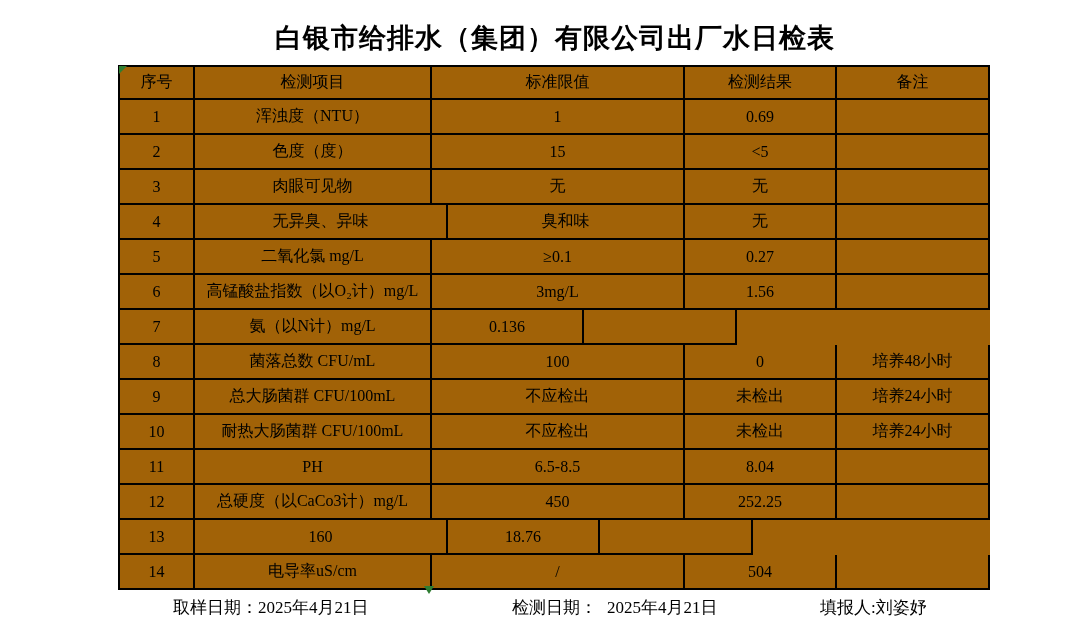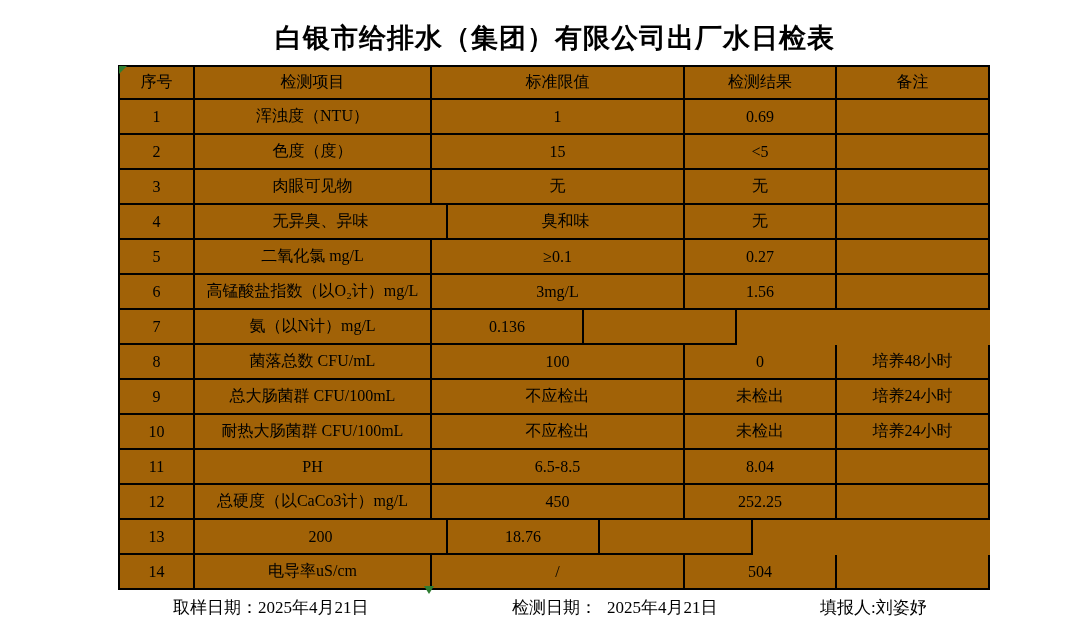--- a/index.html
+++ b/index.html
@@ -190,21 +190,21 @@
   <div class="trow">
     <div class="tcell c-no">12</div>
     <div class="tcell c-item">总硬度（以CaCo3计）mg/L</div>
     <div class="tcell c-limit">450</div>
     <div class="tcell c-result">252.25</div>
     <div class="tcell c-remark"></div>
   </div>
 
   <div class="trow">
     <div class="tcell c-no">13</div>
-    <div class="tcell c-limit">200</div>
+    <div class="tcell c-limit">160</div>
     <div class="tcell c-result">18.76</div>
     <div class="tcell c-remark"></div>
   </div>
 
   <div class="trow">
     <div class="tcell c-no">14</div>
     <div class="tcell c-item">电导率uS/cm</div>
     <div class="tcell c-limit">/</div>
     <div class="tcell c-result">504</div>
     <div class="tcell c-remark"></div>

